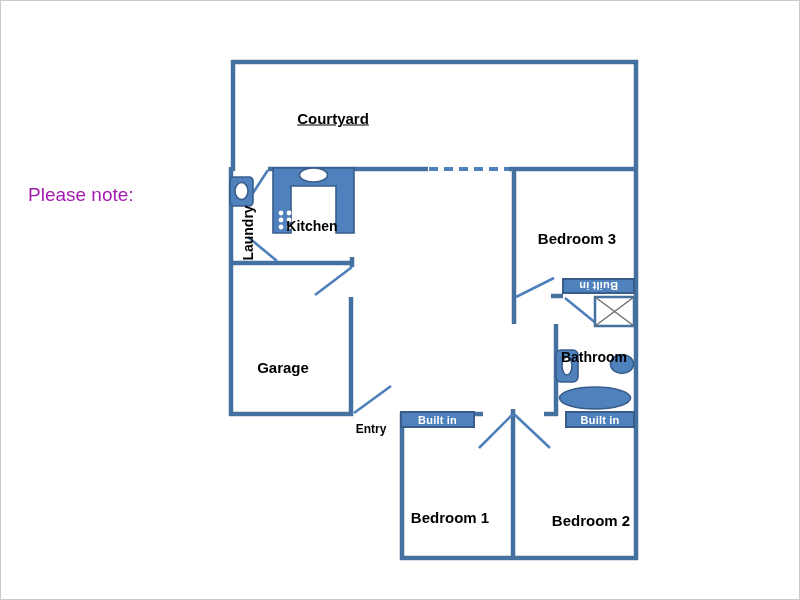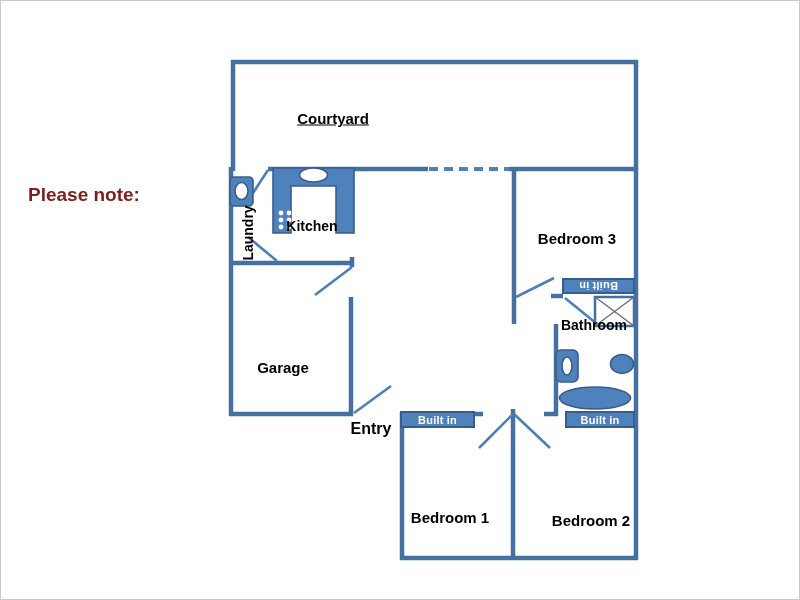--- a/index.html
+++ b/index.html
@@ -2,30 +2,30 @@
 <html><head>
 <meta charset="utf-8">
 <style>
   html,body{margin:0;padding:0;background:#fff;}
   .page{
     position:relative;width:798px;height:598px;
     border:1px solid #c9c9c9;background:#ffffff;overflow:hidden;
     font-family:"Liberation Sans", sans-serif;
   }
   .plan-svg{position:absolute;left:0;top:0;}
-  .note{position:absolute;left:27px;top:183px;color:#7f1d1d;font-weight:bold;}
+  .note{position:absolute;left:27px;top:183px;color:#a21caf;}
   .note-line1{font-size:19px;}
   .note-line2{font-size:19px;margin-top:34px;width:182px;line-height:1.55;}
   .label{
     position:absolute;color:#000;font-weight:700;white-space:nowrap;
     transform:translate(-50%,-50%);
   }
   .lbl-15{font-size:15px;}
   .lbl-14{font-size:14px;}
-  .lbl-12{font-size:16px;}
+  .lbl-12{font-size:12px;}
   .rot-ccw{transform:translate(-50%,-50%) rotate(-90deg);}
   .builtin{
     position:absolute;background:#4f81bd;border:2px solid #385d8a;
     color:#fff;font-weight:700;font-size:11px;
     display:flex;align-items:center;justify-content:center;
     box-sizing:border-box;letter-spacing:.2px;
   }
   .builtin.flip{transform:rotate(180deg);}
 </style>
 </head>
@@ -99,19 +99,19 @@
   </svg>
 
   <div class="label lbl-15" style="left:332px;top:117px;text-decoration:underline;">Courtyard</div>
   <div class="label lbl-14 rot-ccw" style="left:247px;top:232px;">Laundry</div>
   <div class="label lbl-14" style="left:311px;top:225px;">Kitchen</div>
   <div class="label lbl-15" style="left:282px;top:366px;">Garage</div>
   <div class="label lbl-12" style="left:370px;top:428px;">Entry</div>
   <div class="label lbl-15" style="left:449px;top:516px;">Bedroom 1</div>
   <div class="label lbl-15" style="left:568px;top:519px;margin-left:22px;">Bedroom 2</div>
   <div class="label lbl-15" style="left:568px;top:237px;padding-left:16px;">Bedroom 3</div>
-  <div class="label lbl-14" style="left:593px;top:324px;">Bathroom</div>
+  <div class="label lbl-14" style="left:593px;top:356px;">Bathroom</div>
 
   <div class="builtin" style="left:399px;top:410px;width:75px;height:17px;">Built in</div>
   <div class="builtin flip" style="left:561px;top:277px;width:73px;height:16px;">Built in</div>
   <div class="builtin" style="left:564px;top:410px;width:70px;height:17px;">Built in</div>
 
 </div>
 
 </body></html>

